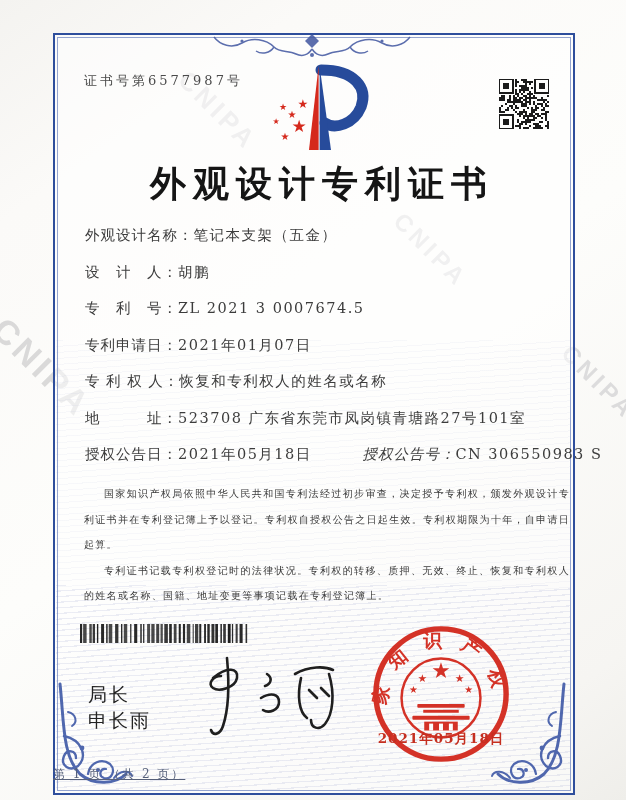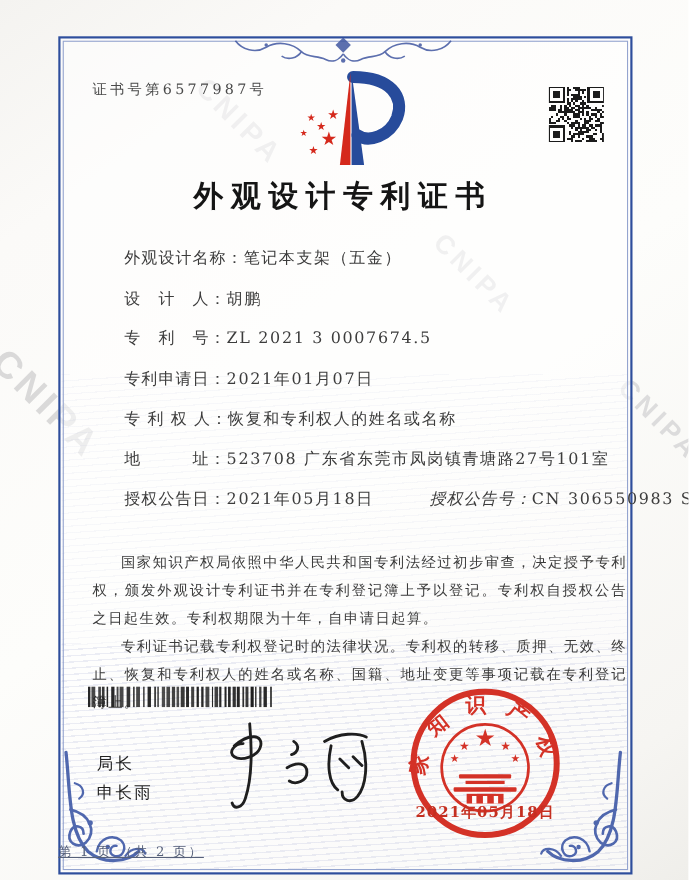--- a/index.html
+++ b/index.html
@@ -11,32 +11,32 @@
   .frame-inner{position:absolute;inset:2px;border:1px solid #94a4cf;pointer-events:none;}
   .waves{position:absolute;left:56px;right:56px;top:585px;bottom:10px;
          background:repeating-linear-gradient(176deg,rgba(120,130,190,.14) 0 1.2px,rgba(255,255,255,0) 1.2px 5.6px);}
   .waves-soft{position:absolute;left:56px;right:56px;top:340px;height:250px;
          background:repeating-linear-gradient(176deg,rgba(130,140,195,.06) 0 1px,rgba(255,255,255,0) 1px 6px);}
   .wm{position:absolute;color:rgba(145,145,150,.28);font-weight:bold;letter-spacing:4px;
       font-family:"Liberation Sans","DejaVu Sans",sans-serif;transform:rotate(45deg);user-select:none;}
   .cert-no{position:absolute;left:84px;top:72px;font-size:13px;color:#4a4a4a;letter-spacing:3px;}
   .qr{position:absolute;left:499px;top:79px;width:50px;height:50px;}
   .logo{position:absolute;left:255px;top:60px;width:130px;height:100px;}
-  .title{position:absolute;left:53px;top:160px;width:518px;text-align:center;
-         font-size:27px;font-weight:bold;color:#151515;letter-spacing:7px;}
+  .title{position:absolute;left:63px;top:160px;width:518px;text-align:center;
+         font-size:36px;font-weight:bold;color:#151515;letter-spacing:7px;}
   .fields{position:absolute;left:85px;top:228px;width:470px;font-size:14.5px;color:#3c3c3c;}
   .field-row{margin-bottom:22px;line-height:1;white-space:nowrap;}
-  .flabel{letter-spacing:1px;margin-left:28px;}
+  .flabel{letter-spacing:1px;}
   .fvalue{letter-spacing:1.5px;}
   .gz{margin-left:46px;font-style:italic;}
-  .body-text{position:absolute;left:84px;top:499px;width:486px;font-size:13px;
+  .body-text{position:absolute;left:84px;top:481px;width:486px;font-size:10px;
              line-height:25.5px;letter-spacing:1.3px;color:#3b3b3b;text-align:justify;}
   .body-text p{margin:0;text-indent:2em;}
   .barcode{position:absolute;left:80px;top:624px;width:172px;height:19px;}
-  .signer{position:absolute;left:88px;top:681px;font-size:15px;color:#222;line-height:26px;letter-spacing:2px;}
+  .signer{position:absolute;left:88px;top:681px;font-size:19px;color:#222;line-height:26px;letter-spacing:2px;}
   .signature{position:absolute;left:183px;top:650px;width:160px;height:92px;}
   .seal{position:absolute;left:367px;top:621px;width:148px;height:148px;opacity:.95;}
   .seal-date{position:absolute;left:371px;top:730px;width:140px;text-align:center;
              font-size:13.5px;color:#c52f20;letter-spacing:1px;font-weight:bold;}
   .footer{position:absolute;left:53px;top:766px;width:500px;text-align:left;
           font-size:12px;color:#56607a;letter-spacing:2px;text-decoration:underline;}
   .flourish-top{position:absolute;left:212px;top:33px;width:200px;height:26px;}
   .flourish-bl{position:absolute;left:56px;top:682px;width:78px;height:106px;}
   .flourish-br{position:absolute;left:490px;top:682px;width:78px;height:106px;transform:scaleX(-1);}
 </style>

